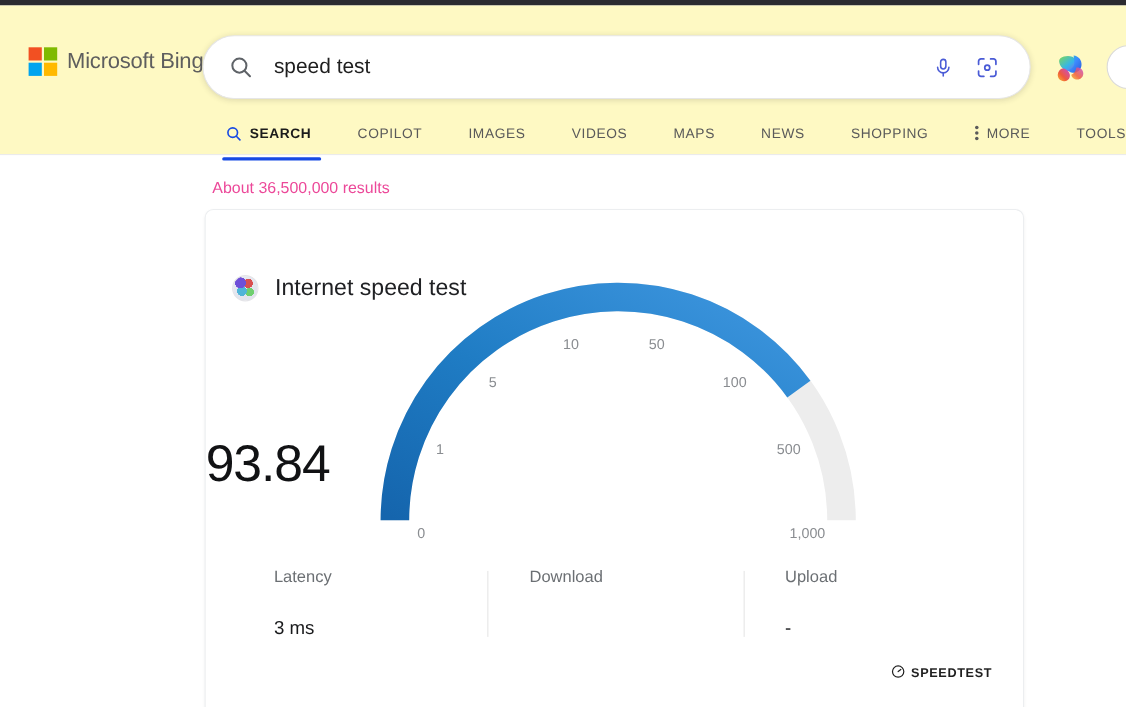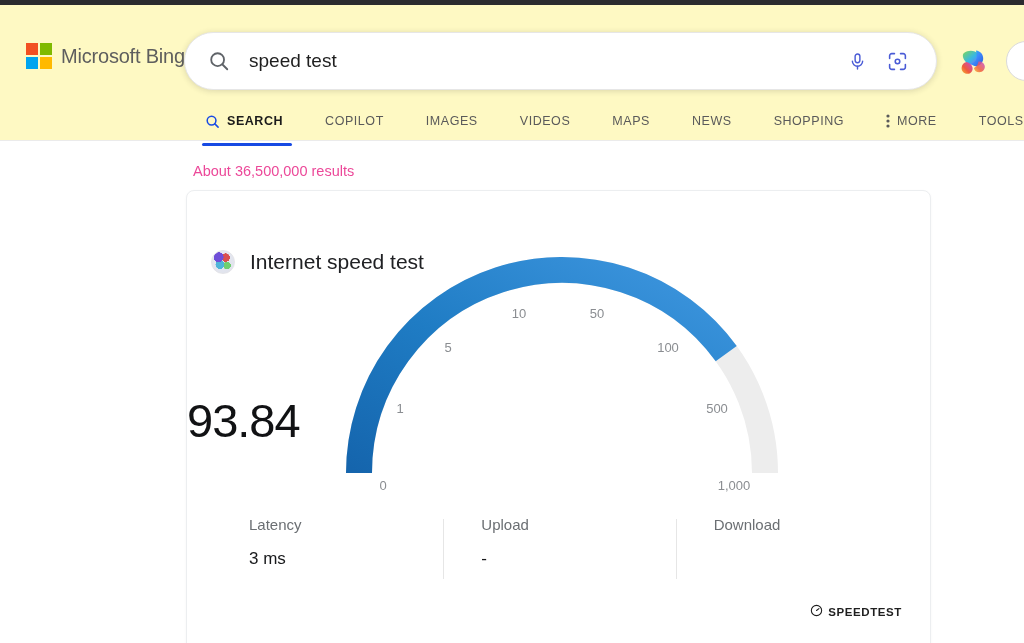--- a/index.html
+++ b/index.html
@@ -172,21 +172,21 @@
     width: 697px; height: 72px;
     display: flex;
   }
   .metric {
     flex: 1 1 0; padding-left: 38px; position: relative;
   }
   .metric + .metric::before {
     content: ""; position: absolute; left: 0; top: 3px;
     width: 1px; height: 60px; background: #e6e6e6;
   }
-  .metric-label { font-size: 15px; color: #6b6f73; margin-bottom: 16px; }
+  .metric-label { font-size: 15px; color: #6b6f73; margin-bottom: 28px; }
   .metric-value { font-size: 17px; color: #18191b; min-height: 24px; }
 
   .speedtest-brand {
     position: absolute; right: 28px; top: 413px;
     display: flex; align-items: center; gap: 5px;
     font-size: 11.5px; font-weight: bold; letter-spacing: .6px; color: #1f1f1f;
   }
 </style>
 </head>
 <body>
@@ -343,26 +343,26 @@
           <div class="tick" style="left: 547px; top: 252px;">1,000</div>
         </div>
     </div>
 
     <div class="metrics">
       <div class="metric">
         <div class="metric-label">Latency</div>
         <div class="metric-value">3 ms</div>
       </div>
       <div class="metric">
+        <div class="metric-label">Download</div>
+        <div class="metric-value"></div>
+      </div>
+      <div class="metric">
         <div class="metric-label">Upload</div>
         <div class="metric-value">-</div>
-      </div>
-      <div class="metric">
-        <div class="metric-label">Download</div>
-        <div class="metric-value"></div>
       </div>
     </div>
 
     <div class="speedtest-brand">
       <span>
         <svg width="13" height="13" viewBox="0 0 24 24" fill="none" stroke="#1f1f1f" stroke-width="2">
           <circle cx="12" cy="12" r="9.5"></circle>
             <path d="M12 12 L16.5 8.5" stroke-linecap="round"></path>
         </svg>
       </span>

